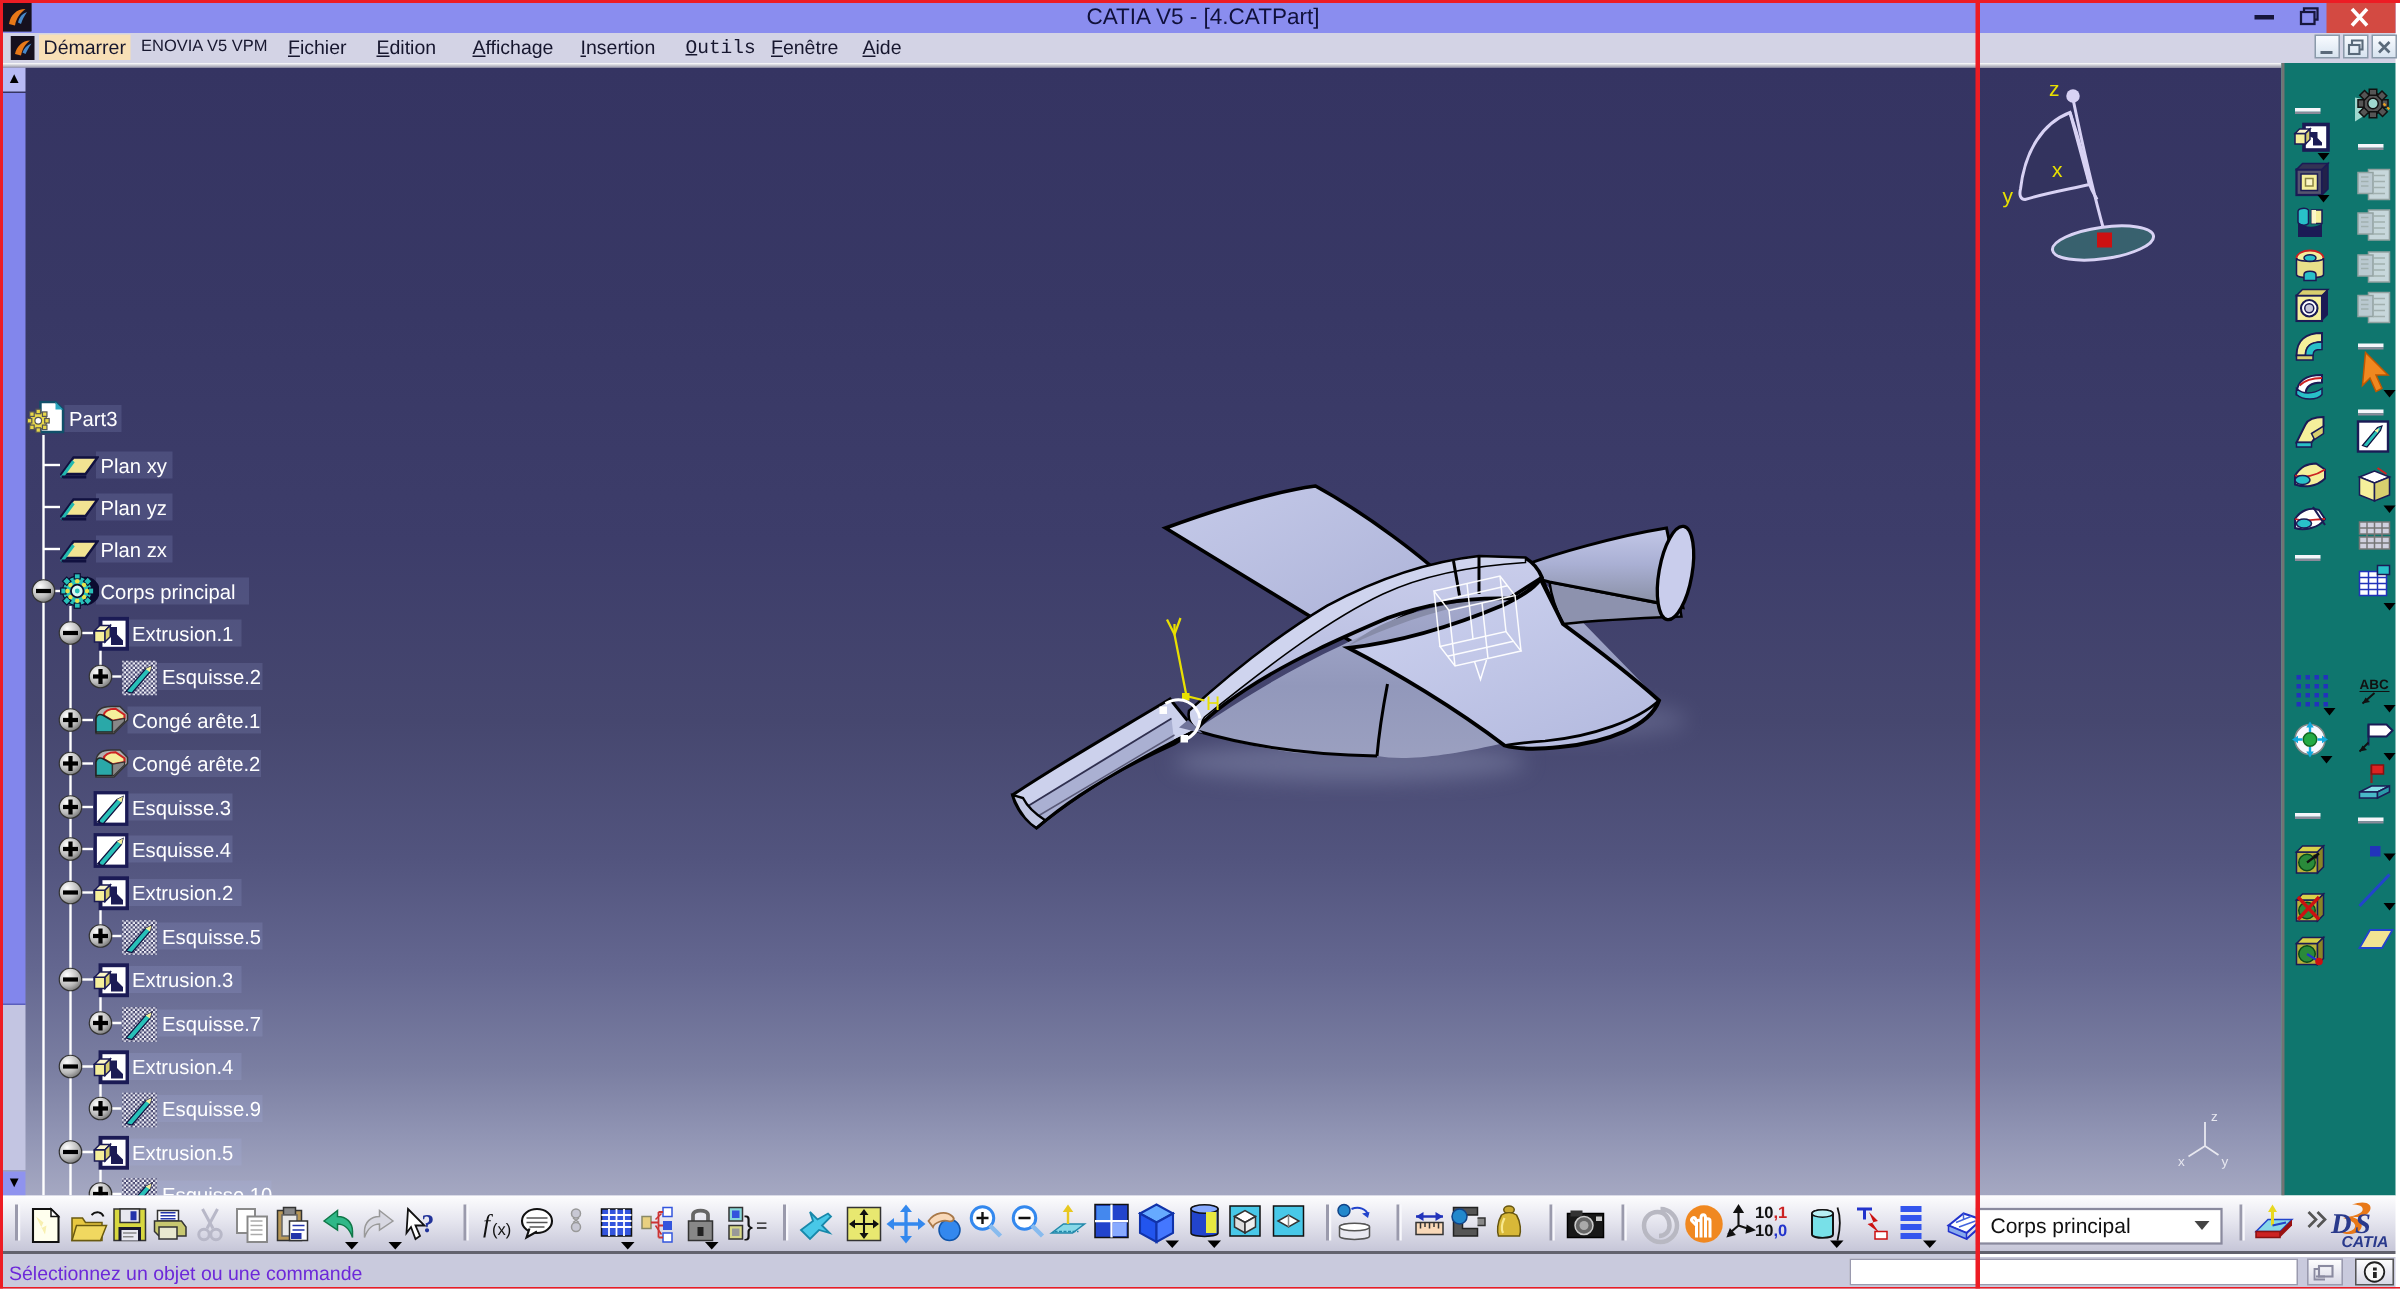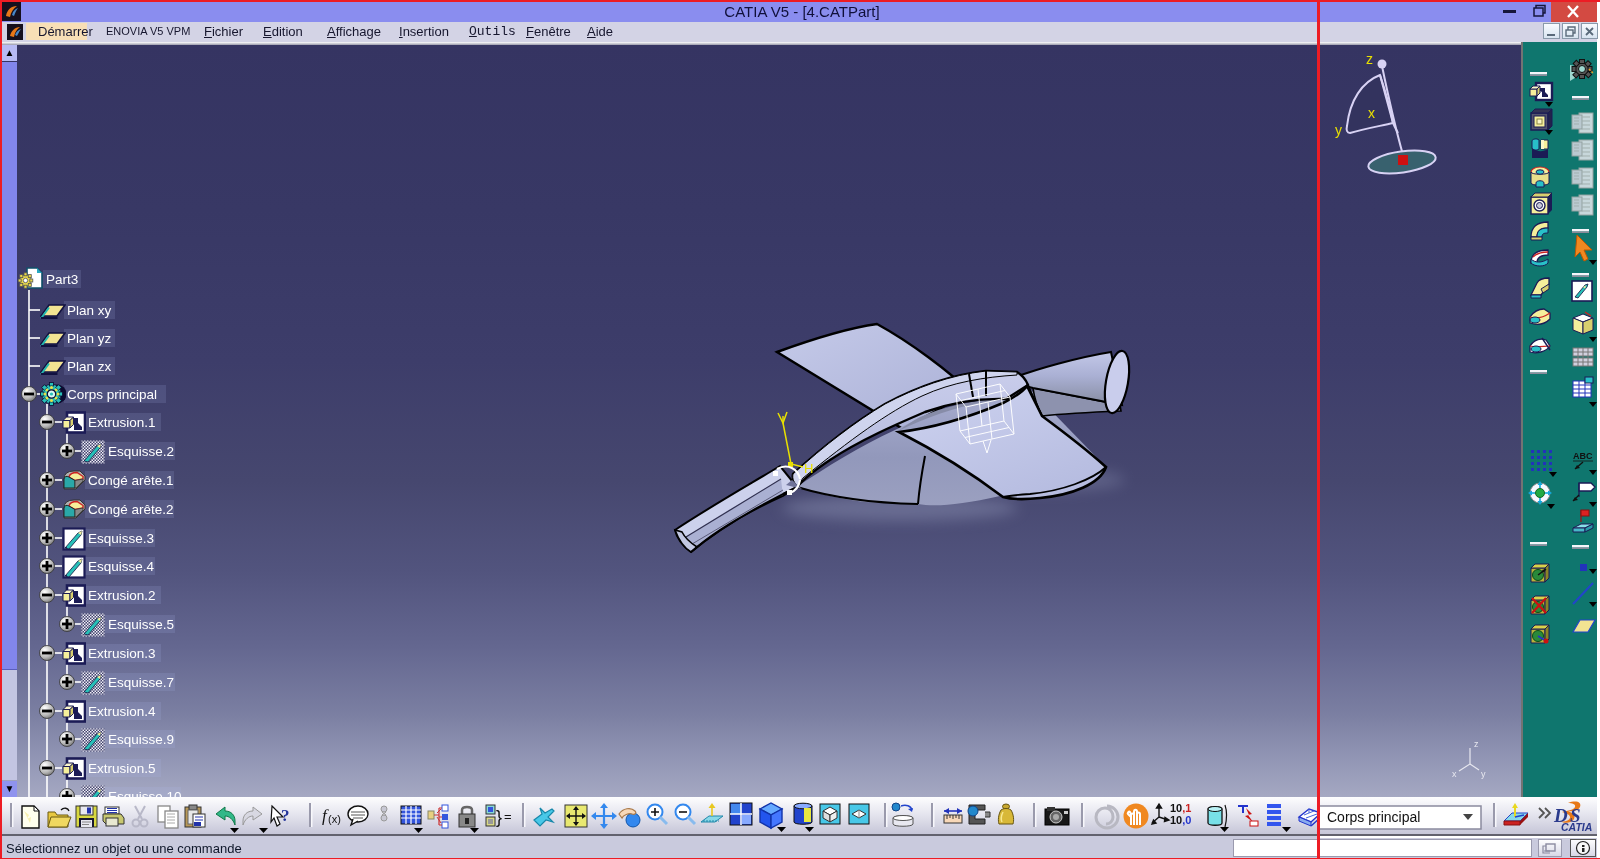--- a/index.html
+++ b/index.html
@@ -13,37 +13,37 @@
 
 #titlebar { position:absolute; left:2px; top:2px; width:1595px; height:20px; background:#8a8def; z-index:10; }
 #title-text { position:absolute; left:0; top:1px; width:1600px; text-align:center; font-size:15px; color:#10103a; }
 #appicon { position:absolute; left:2px; top:2px; width:19px; height:19px; background:#1a1420; z-index:12; }
 #btn-min { position:absolute; left:1497px; top:2px; width:24px; height:19px; z-index:12; }
 #btn-min::after { content:""; position:absolute; left:6px; top:8px; width:13px; height:3px; background:#16163c; }
 #btn-max { position:absolute; left:1526px; top:2px; width:24px; height:19px; z-index:12; }
 #btn-close { position:absolute; left:1551px; top:2px; width:46px; height:20px; background:#d34a42; z-index:12; color:#fff; font-size:15px; text-align:center; line-height:19px; }
 
 #menubar { position:absolute; left:2px; top:22px; width:1595px; height:20px; background:#d3d3e5; z-index:10; font-size:13px; color:#16162e; }
-#menubar .mi { position:absolute; top:2px;padding-left:12px; }
+#menubar .mi { position:absolute; top:2px; }
 .mdibtn { position:absolute; top:1px; width:17px; height:16px; background:linear-gradient(#f8fbff,#d8e4f0); border:1px solid #8a9aaa; }
 #menu-sep { position:absolute; left:0px; top:42px; width:1521px; height:3px; background:linear-gradient(#ffffff,#9a9aab); z-index:10; }
 
 #viewport { position:absolute; left:0px; top:45px; width:1521px; height:752px; z-index:1;
   background:linear-gradient(#353462 0%, #383865 22%, #3d3d6a 42%, #46476f 58%, #52547e 70%, #646790 80%, #7b7fa2 89%, #9296b5 95%, #a5a8c2 100%); }
 
 #scrollL { position:absolute; left:2px; top:45px; width:16px; height:752px; z-index:5; }
 #scrollL .arr { position:absolute; left:0; width:15px; height:16px; background:#b7baf4; color:#000; font-size:10px; line-height:15px; text-align:center; }
 #sb-thumb { position:absolute; left:0; top:17px; width:15px; height:608px; background:#8286ec; border-bottom:1px solid #5a5ebc; }
 #sb-track { position:absolute; left:0; top:625px; width:15px; height:110px; background:#c3c5e2; }
 
 #rtoolbar { position:absolute; left:1521px; top:42px; width:76px; height:755px; background:#0f766e; z-index:10; border-left:2px solid #737373; }
 
 #btoolbar { position:absolute; left:2px; top:797px; width:1595px; height:39px; background:linear-gradient(#fdfdfe,#e6e6ef 45%,#c6c6d8 100%); z-index:10; border-bottom:2px solid #62626e; }
 
-#statusbar { position:absolute; left:2px; top:838px; width:1595px; height:21px; background:#c9cadd; z-index:10; font-size:13px; color:#0f172a; }
+#statusbar { position:absolute; left:2px; top:838px; width:1595px; height:21px; background:#c9cadd; z-index:10; font-size:13px; color:#6d28d9; }
 #status-input { position:absolute; left:1231px; top:1px; width:299px; height:18px; background:#fff; border:1px solid #9a9aae; }
 </style>
 </head>
 <body>
 <div id="win">
   <div id="frameT"></div>
     <div id="frameL"></div>
     <div id="frameR"></div>
     <div id="frameB"></div>
   <div id="titlebar">

